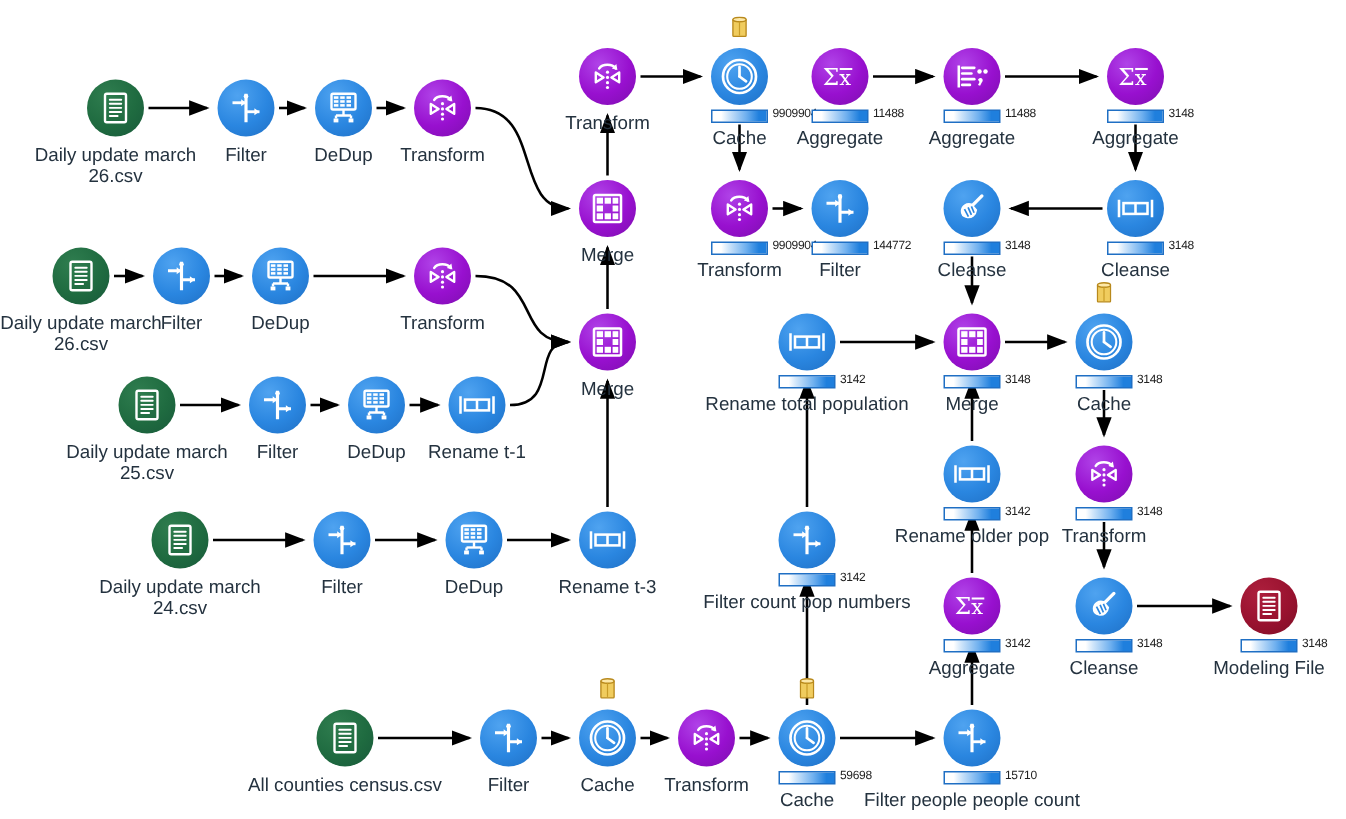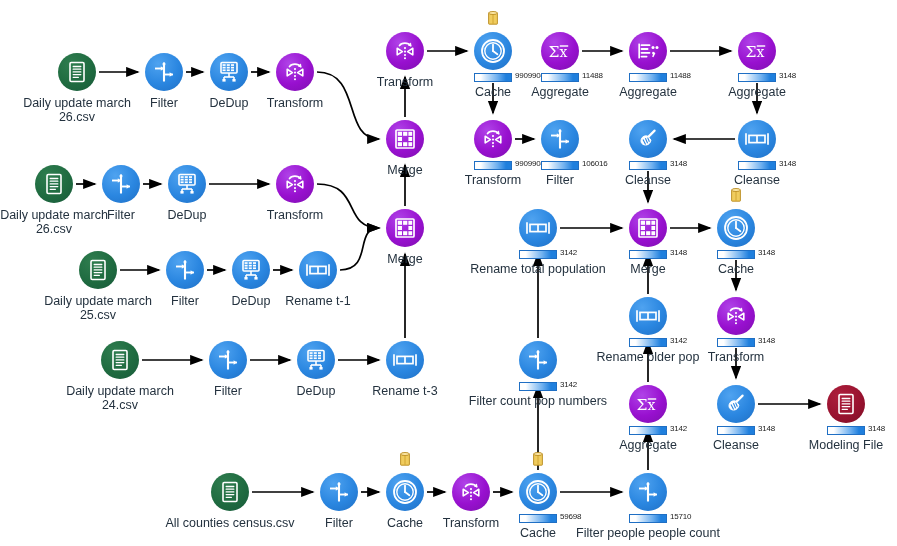--- a/index.html
+++ b/index.html
@@ -506,21 +506,21 @@
           <svg width="24" height="24" viewBox="0 0 24 24">
       <line x1="12" y1="2.5" x2="12" y2="21.5" stroke="#ffffff" stroke-width="2.1"></line>
       <line x1="3" y1="8.5" x2="12" y2="8.5" stroke="#ffffff" stroke-width="1.9"></line>
       <path d="M8.8,6.2 L11.8,8.5 L8.8,10.8 z" fill="#ffffff"></path>
       <line x1="12" y1="14.5" x2="21" y2="14.5" stroke="#ffffff" stroke-width="1.9"></line>
       <path d="M17.6,12.2 L20.8,14.5 L17.6,16.8 z" fill="#ffffff"></path>
       <circle cx="12" cy="4.1" r="1.5" fill="#ffffff"></circle>
           </svg>
         </span>
         <span class="bar"></span>
-        <span class="count">106016</span>
+        <span class="count">144772</span>
         <span class="label">Filter</span>
       </div>
       <div class="node" style="left: 648px; top: 139px;">
         <span class="circle blue">
           <svg width="24" height="24" viewBox="0 0 24 24">
       <line x1="18.6" y1="3.6" x2="11.3" y2="10.9" stroke="#ffffff" stroke-width="2.2" stroke-linecap="round"></line>
       <path d="M11.6,9.1 C8.4,8.1 5.2,10.2 5.0,13.6 C4.9,16.0 6.4,17.5 8.4,17.9 C11.9,18.6 14.6,16.2 14.9,13.0 z" fill="#ffffff" stroke="#ffffff" stroke-width="1"></path>
       <g stroke="#2a86e0" stroke-width="1.1">
               <line x1="7.0" y1="12.4" x2="9.6" y2="17.4"></line>
               <line x1="9.4" y1="11.2" x2="11.6" y2="16.2"></line>

